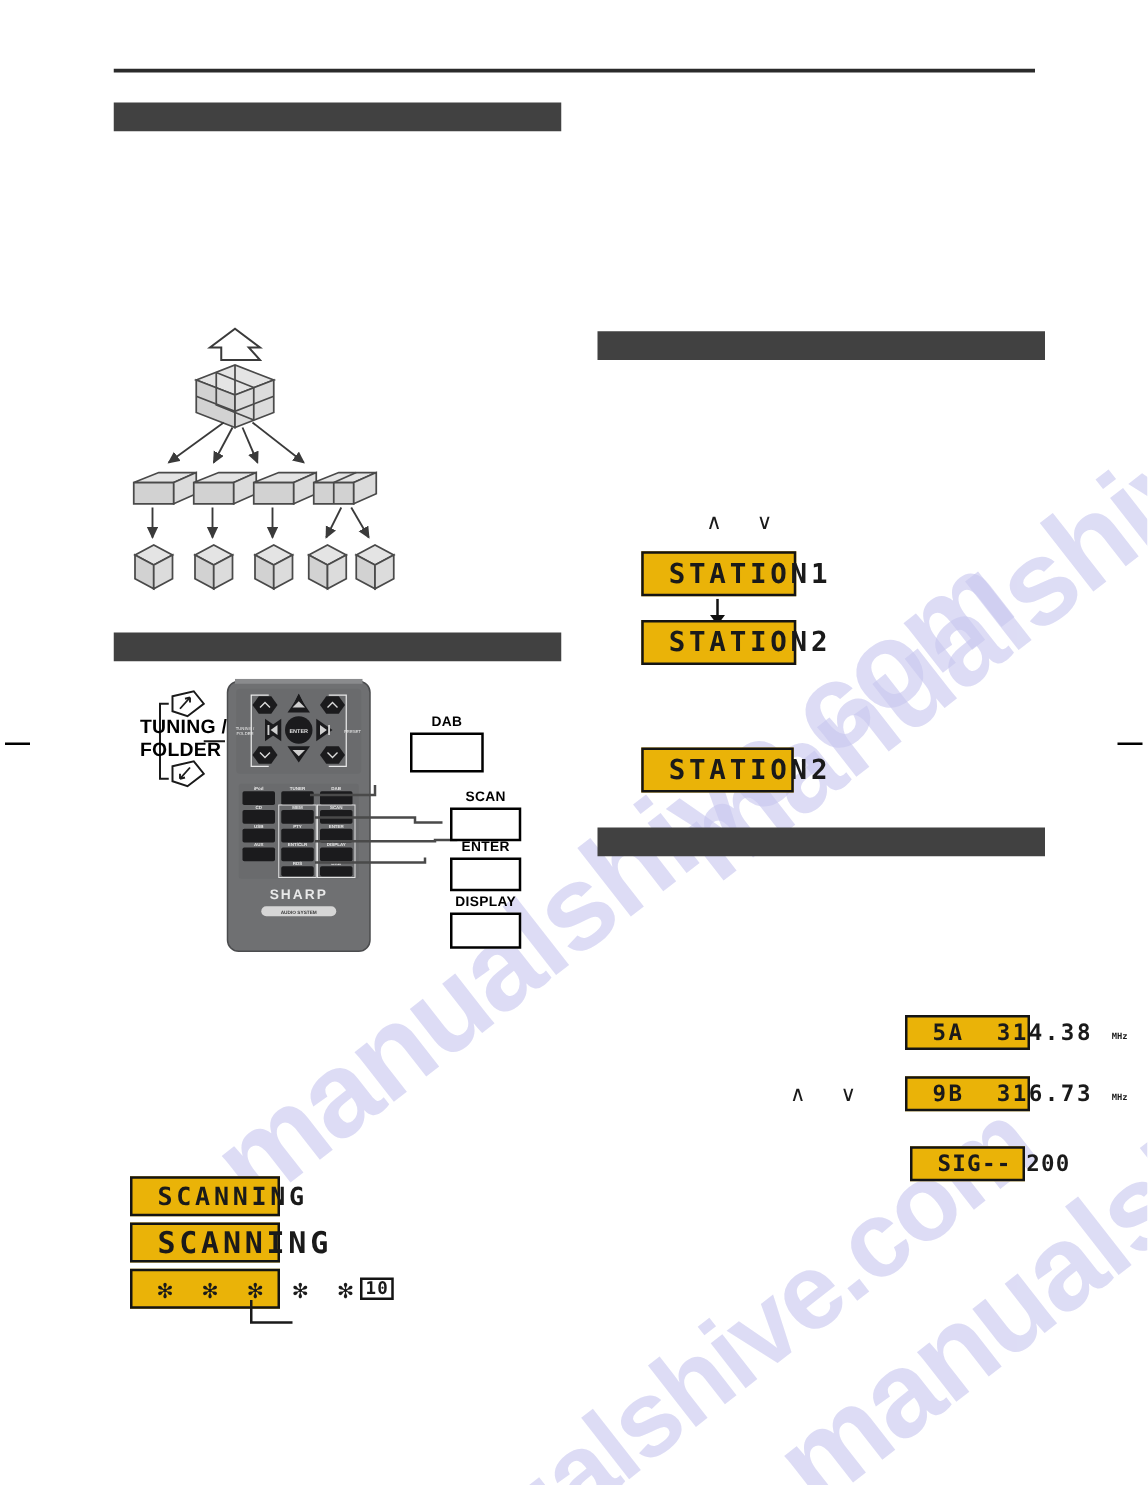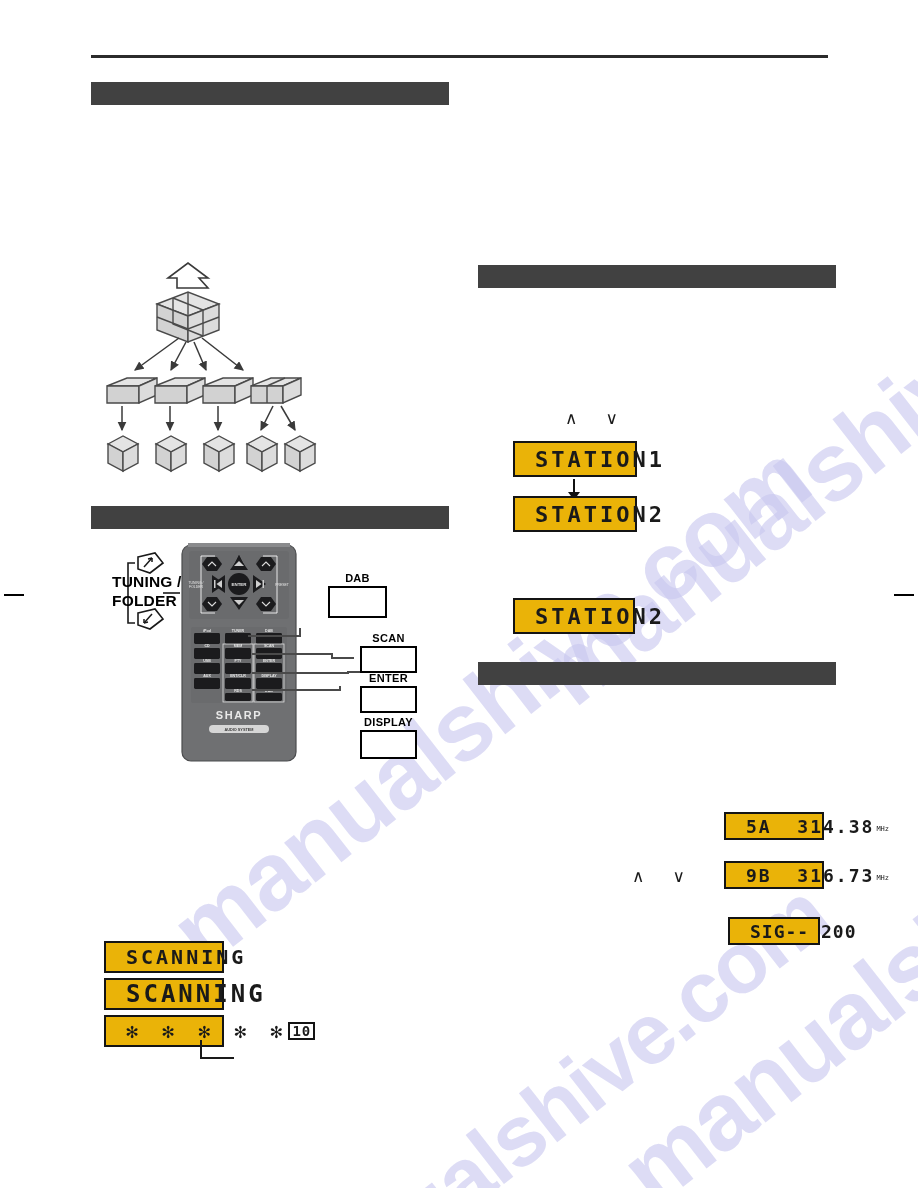--- a/index.html
+++ b/index.html
@@ -57,22 +57,22 @@
     display: flex; align-items: center;
     font-family: "DejaVu Sans Mono", monospace;
     font-size: 22px; font-weight: 700;
     color: #1a1a1a;
     letter-spacing: 3px;
     padding: 0 20px;
     white-space: pre;
   }
   .lcd.small { font-size: 18px; letter-spacing: 2px; }
   .lcd .unit {
-    font-size: 7px; letter-spacing: 0; font-weight: 400;
-    align-self: flex-end; margin-bottom: 5px; margin-left: 2px;
+    font-size: 7px; letter-spacing: 0; font-weight: 700;
+    align-self: flex-end; margin-bottom: 5px; margin-left: 15px;
     line-height: 1;
   }
   .lcd .stars { letter-spacing: 6px; font-size: 20px; }
   .lcd .num-box {
     margin-left: auto; border: 2px solid #141414; padding: 0 2px;
     font-size: 14px; letter-spacing: 1px; line-height: 1.05;
   }
 
   
   .down-arrow { position: absolute; z-index: 7; }

